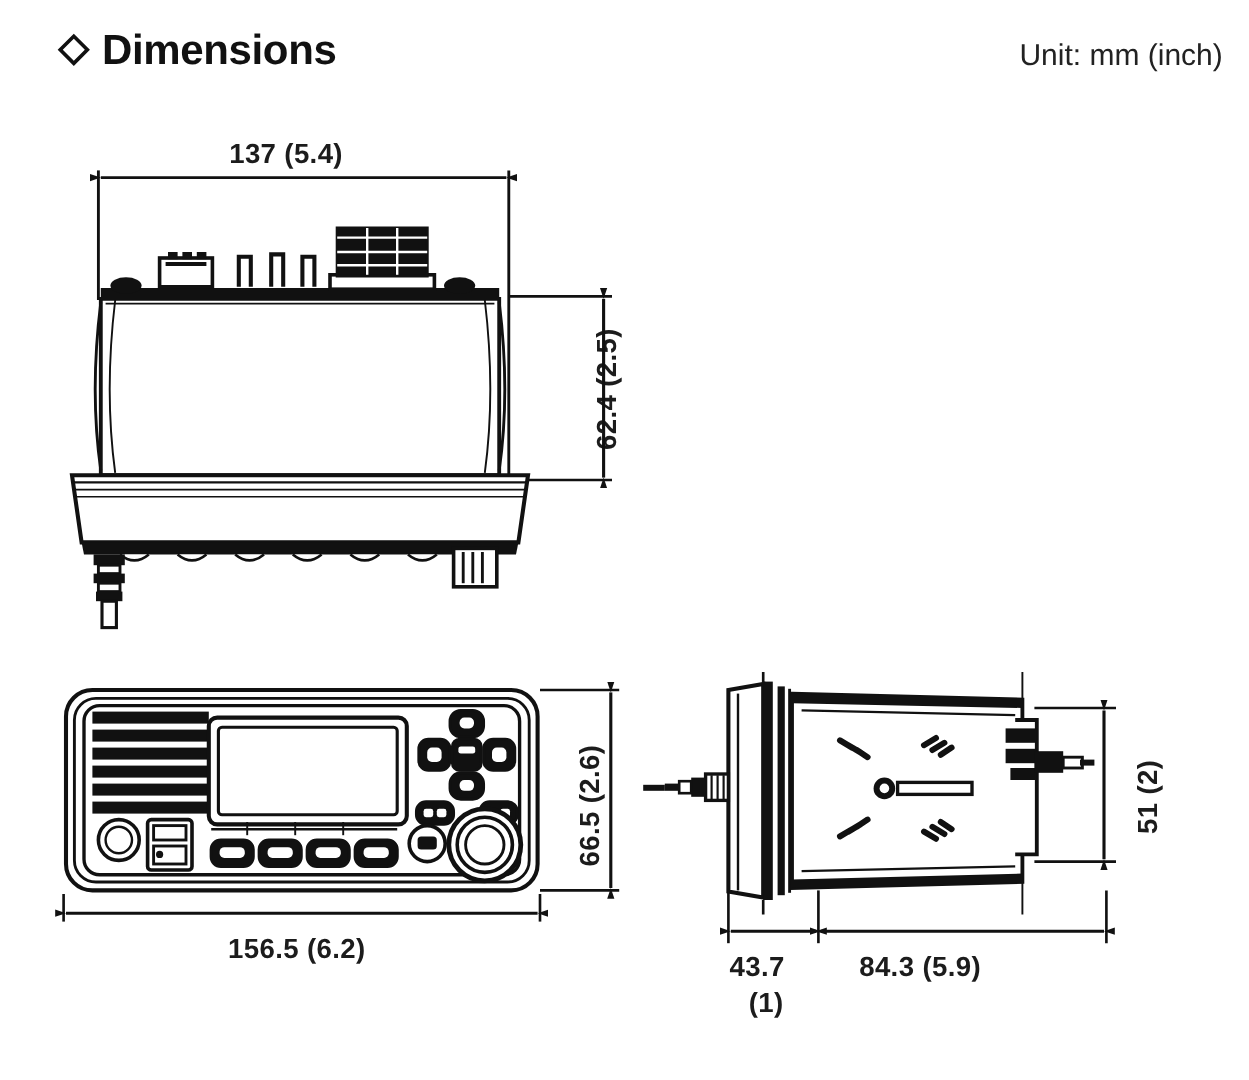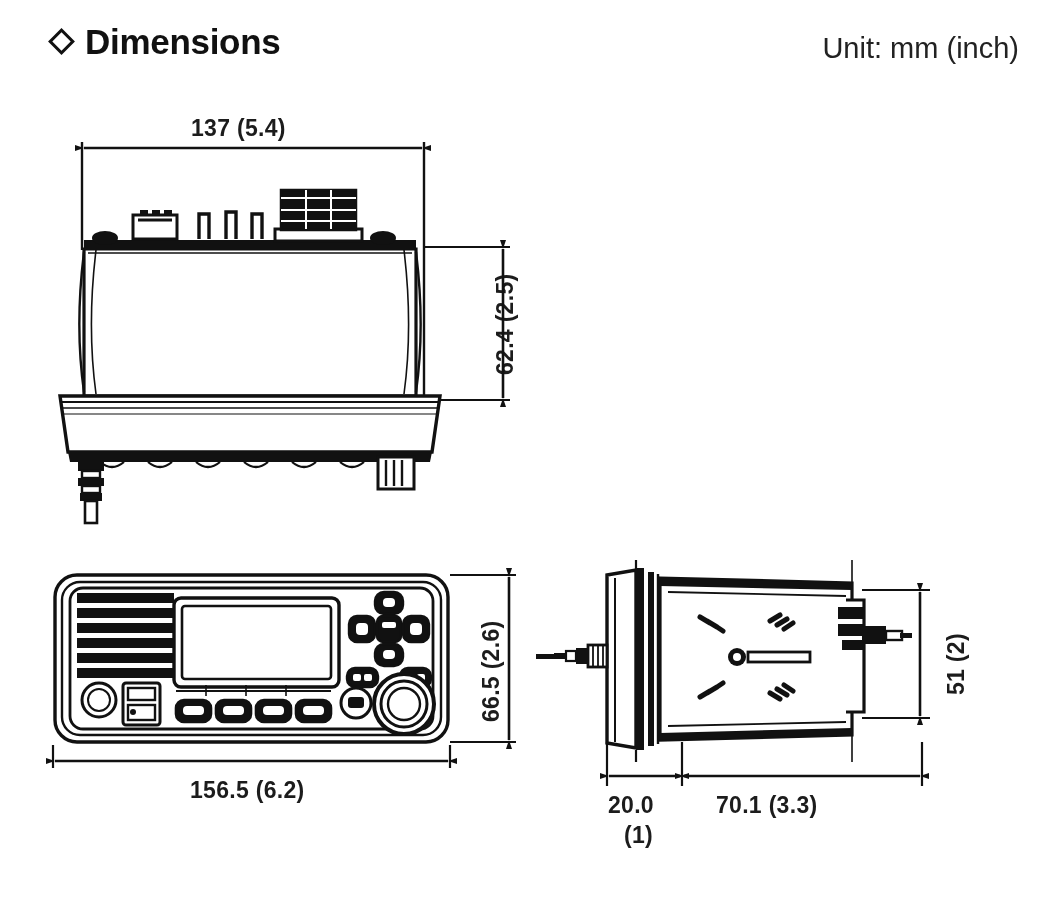--- a/index.html
+++ b/index.html
@@ -51,21 +51,21 @@
     font-weight: bold;
     letter-spacing: -0.3px;
     line-height: 1;
     color: #111;
     white-space: nowrap;
   }
   .unit-label {
     position: absolute;
     right: 22px;
     top: 32px;
-    font-size: 29px;
+    font-size: 25px;
     color: #222;
     white-space: nowrap;
   }
 
   
   .dim-text {
     position: absolute;
     font-size: 23px;
     font-weight: bold;
     color: #1c1c1c;
@@ -98,25 +98,25 @@
   </div>
 
   <div class="dim-text" style="left:191px; top:115px;">137 (5.4)</div>
 
   <div class="dim-text vert" style="left:492px; top:375px;">62.4 (2.5)</div>
 
   <div class="dim-text" style="left:190px; top:777px;">156.5 (6.2)</div>
 
   <div class="dim-text vert" style="left:478px; top:722px;">66.5 (2.6)</div>
 
-  <div class="dim-text" style="left:608px; top:792px;">20.0</div>
+  <div class="dim-text" style="left:608px; top:792px;">43.7</div>
 
   <div class="dim-text" style="left:624px; top:822px;">(1)</div>
 
-  <div class="dim-text" style="left:716px; top:792px;">70.1  (3.3)</div>
+  <div class="dim-text" style="left:716px; top:792px;">84.3  (5.9)</div>
 
   <div class="dim-text vert" style="left:943px; top:695px;">51 (2)</div>
 
   <svg class="svg-layer" viewBox="0 0 1041 900" xmlns="http://www.w3.org/2000/svg">
     <defs>
       <marker id="ar-s" markerWidth="10" markerHeight="8" refX="9" refY="4" orient="auto" markerUnits="userSpaceOnUse">
         <path d="M9,4 L0,1 L0,7 Z" fill="#111"></path>
       </marker>
       <marker id="ar-e" markerWidth="10" markerHeight="8" refX="1" refY="4" orient="auto" markerUnits="userSpaceOnUse">
         <path d="M1,4 L10,1 L10,7 Z" fill="#111"></path>

